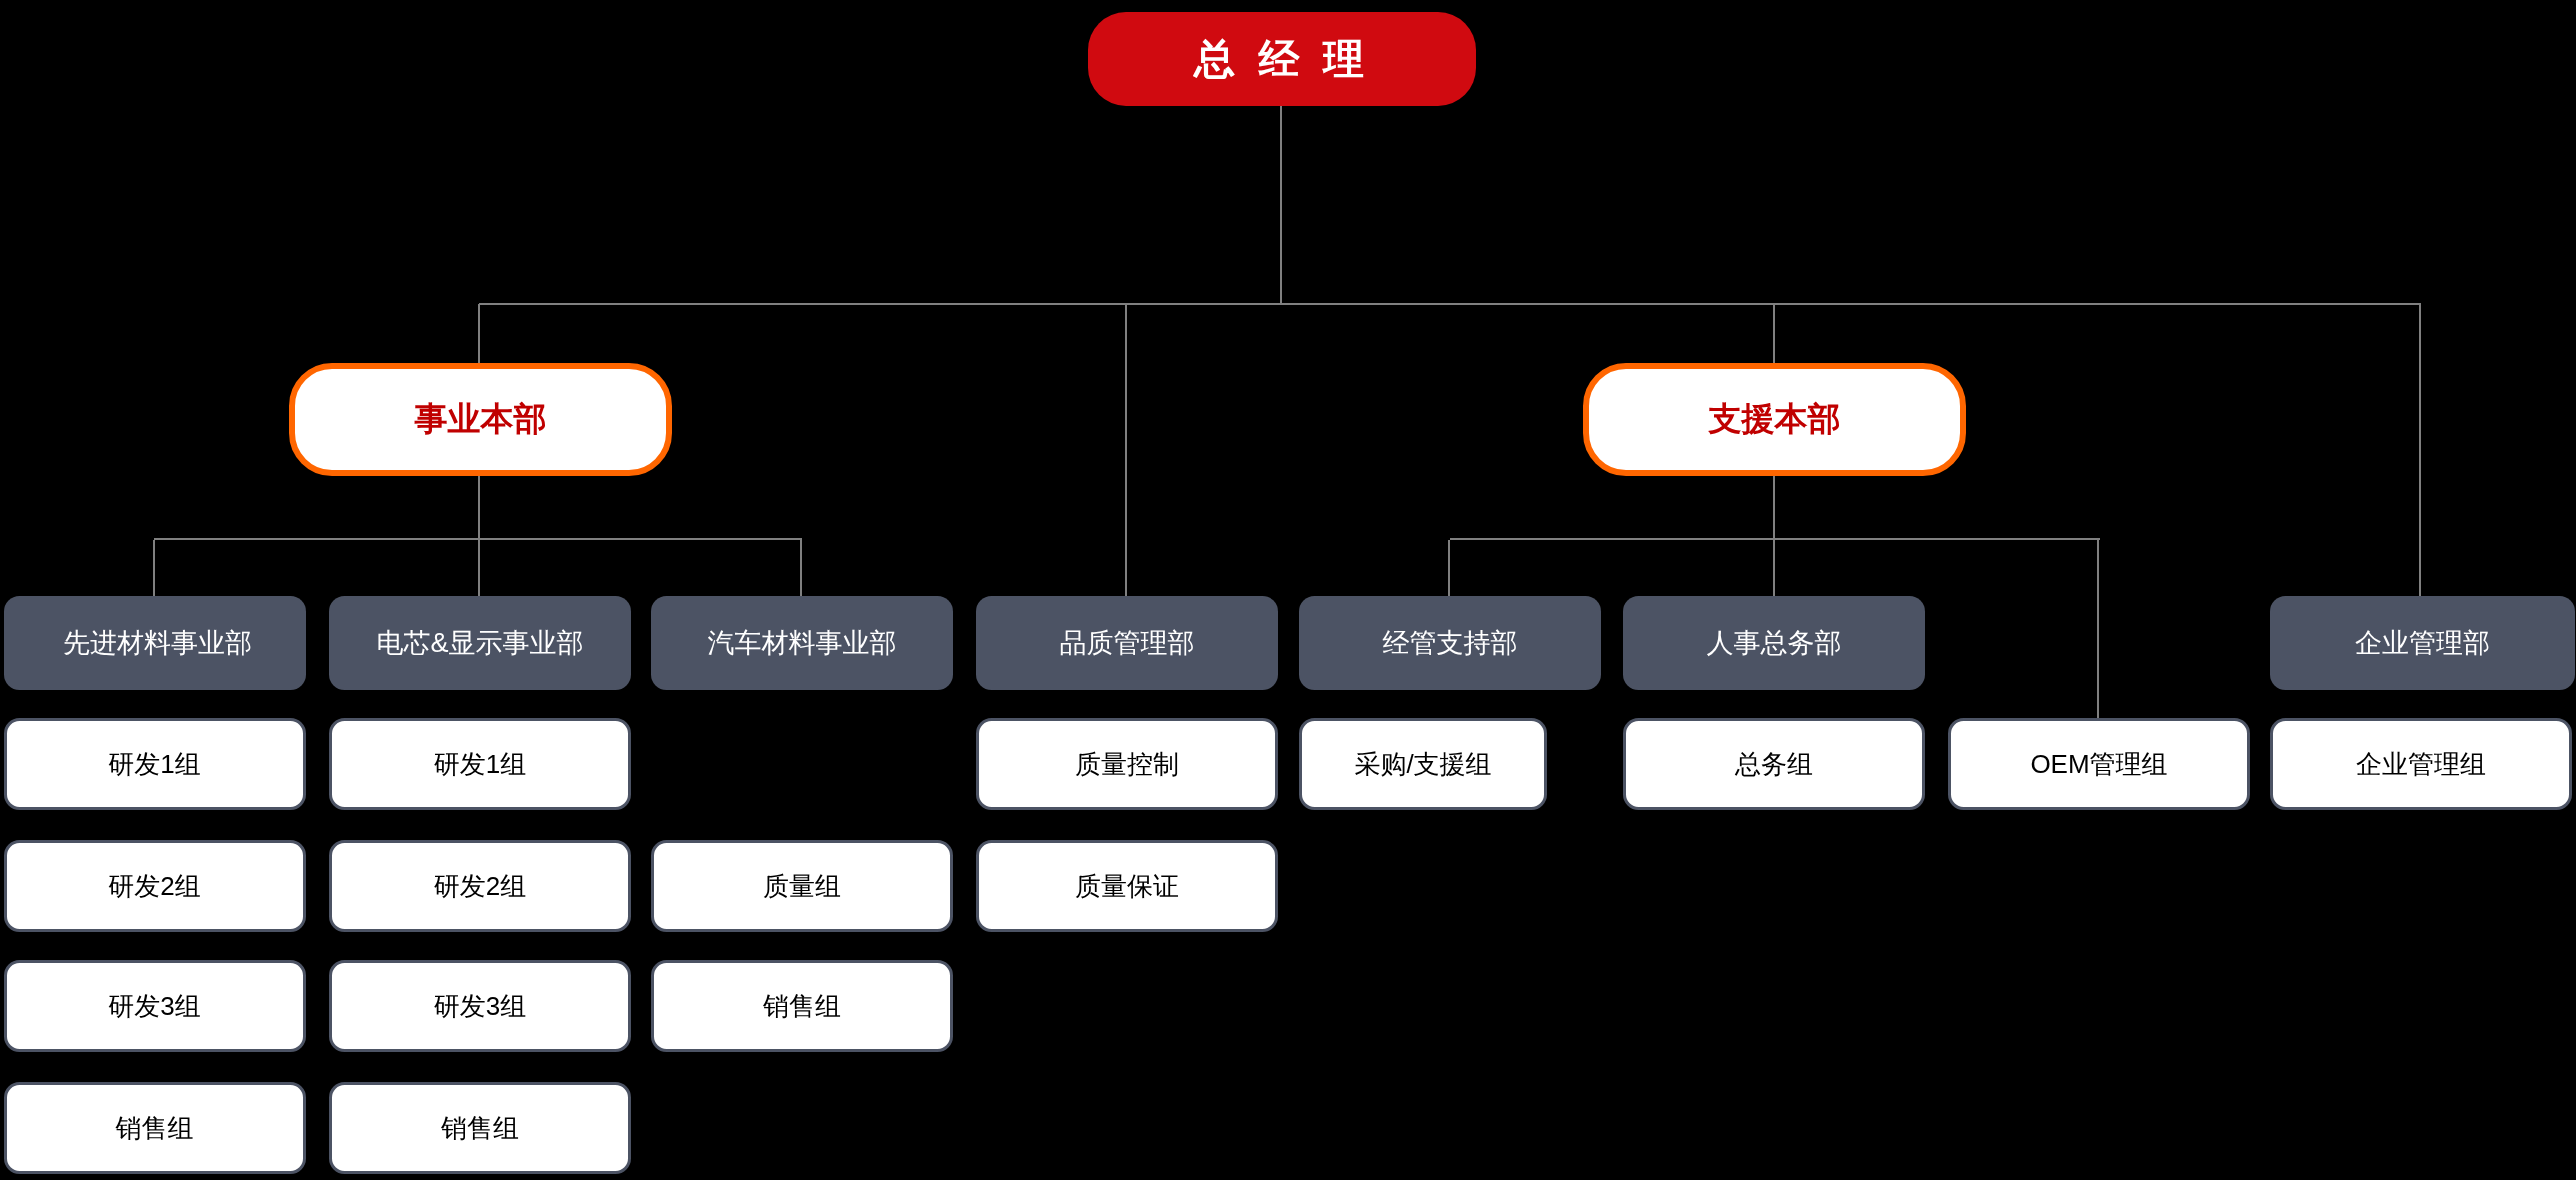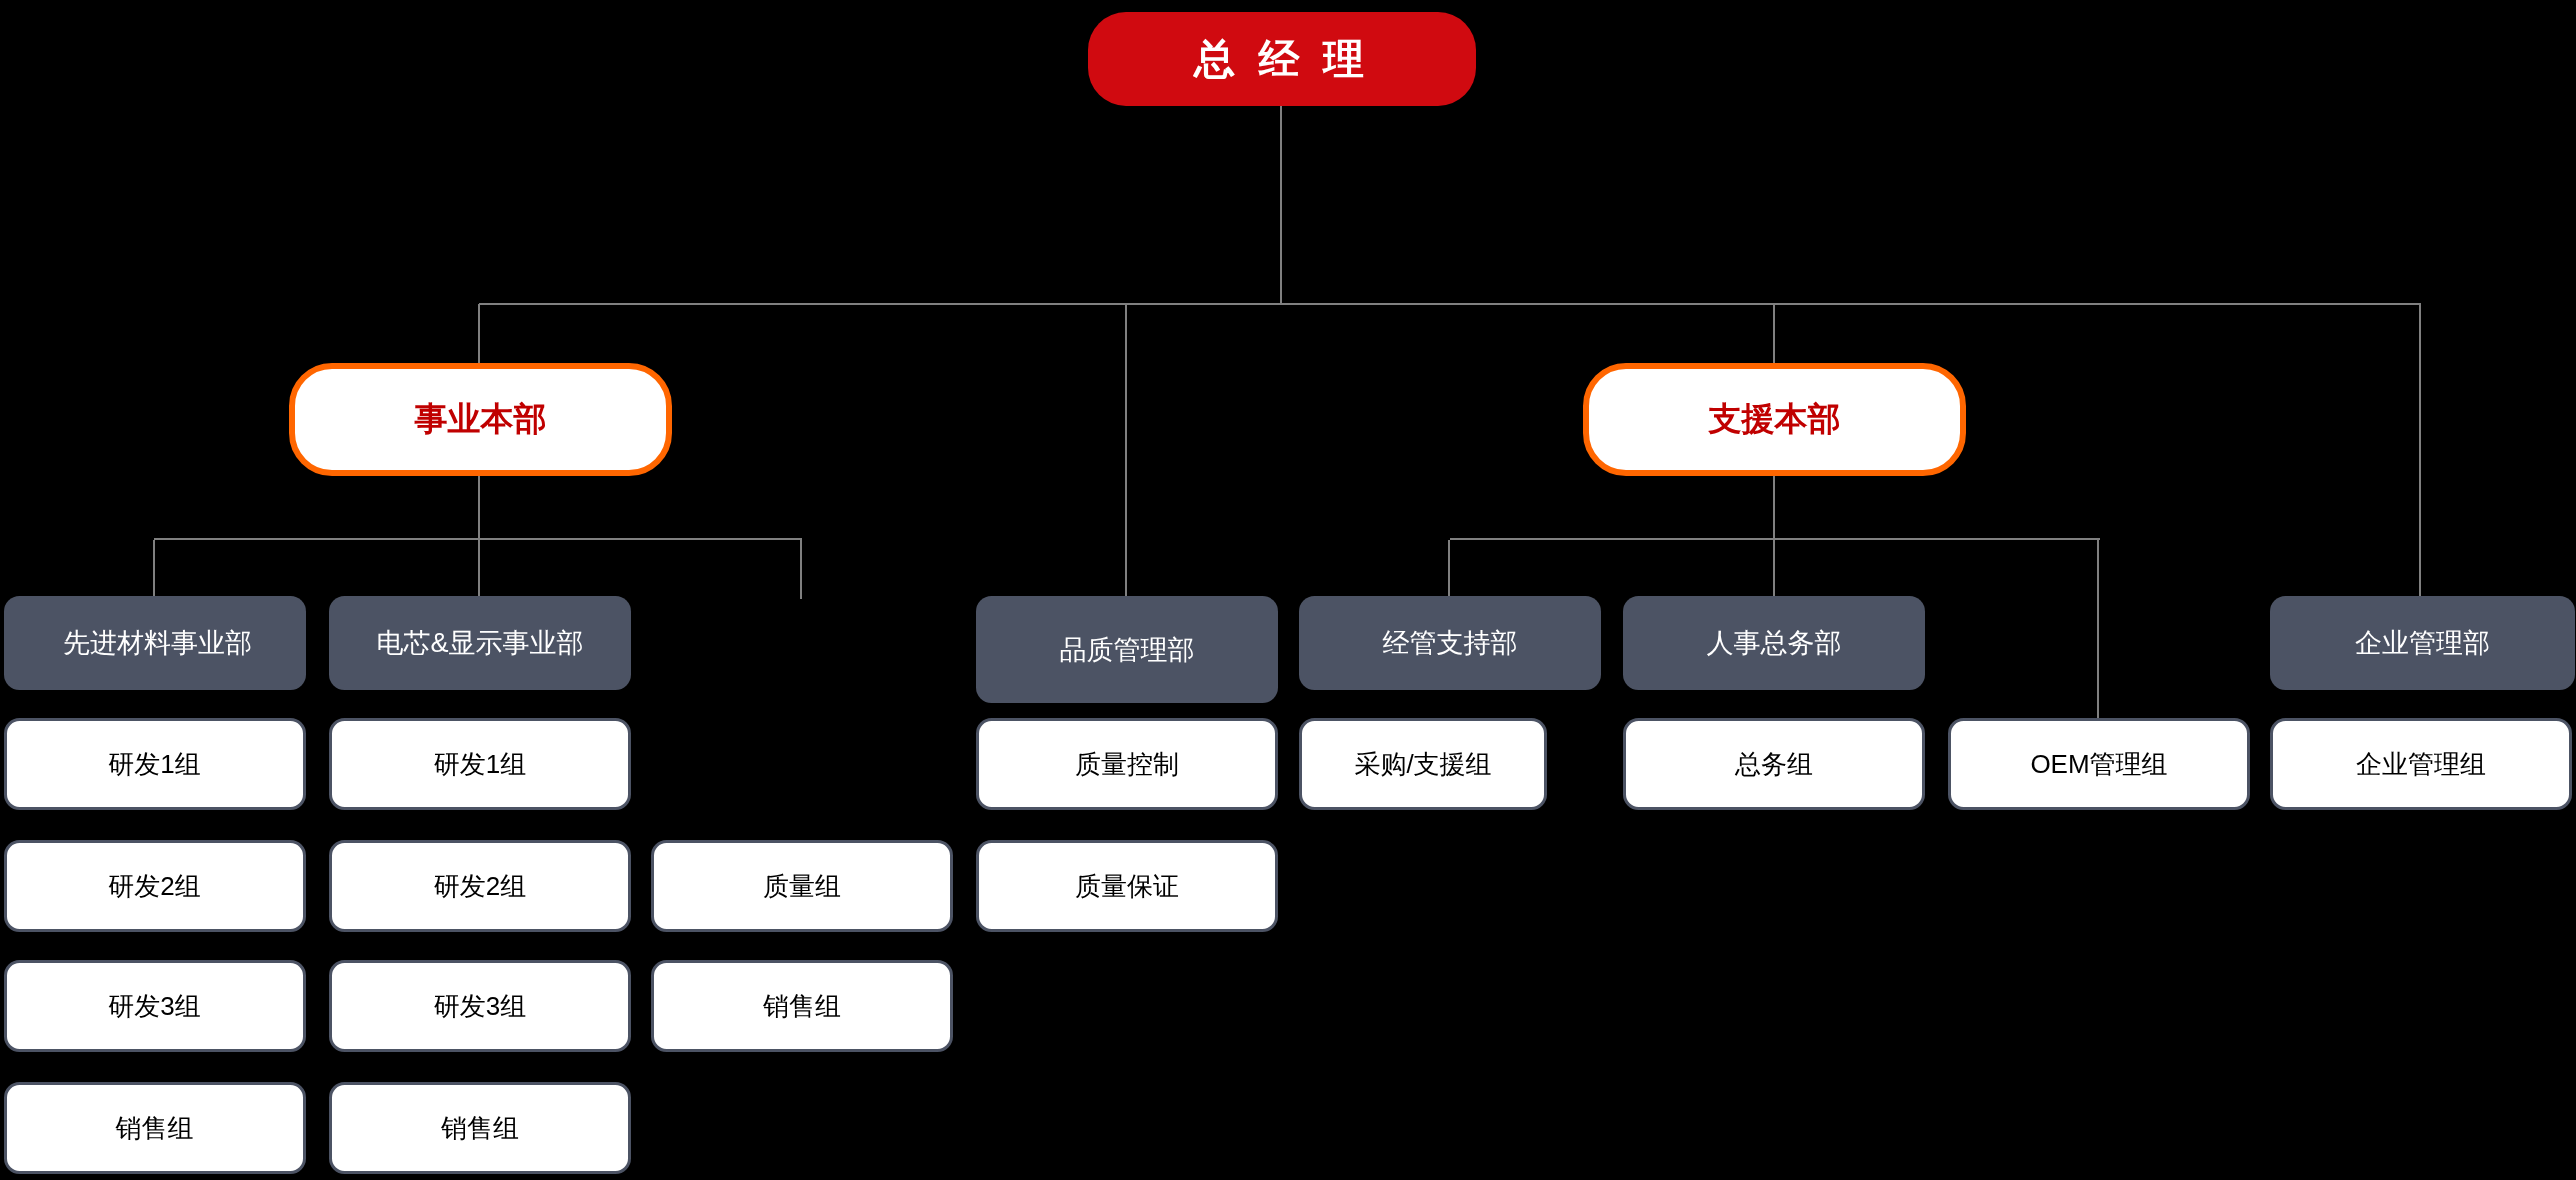--- a/index.html
+++ b/index.html
@@ -76,21 +76,22 @@
     <div class="line" style="left: 800px; top: 540px; width: 2.4px; height: 59px;"></div>
     <div class="line" style="left: 1773px; top: 475px; width: 2.4px; height: 123px;"></div>
     <div class="line" style="left: 1450px; top: 538px; width: 650px; height: 2.4px;"></div>
     <div class="line" style="left: 1448px; top: 540px; width: 2.4px; height: 59px;"></div>
     <div class="line" style="left: 2097px; top: 540px; width: 2.4px; height: 181px;"></div>
     <div class="node root" style="left: 1088px; top: 12px; width: 388px; height: 94px;">总 经 理</div>
     <div class="node division" style="left: 289px; top: 363px; width: 383px; height: 113px;">事业本部</div>
     <div class="node division" style="left: 1583px; top: 363px; width: 383px; height: 113px;">支援本部</div>
     <div class="node department" style="left: 3.6px; top: 596px; width: 302px; height: 94px; padding-left: 6px;">先进材料事业部</div>
     <div class="node department" style="left: 329px; top: 596px; width: 302px; height: 94px;">电芯&amp;显示事业部</div>
-    <div class="node department" style="left: 976px; top: 596px; width: 302px; height: 107px;">品质管理部</div>
+    <div class="node department" style="left: 651px; top: 596px; width: 302px; height: 94px;">汽车材料事业部</div>
+    <div class="node department" style="left: 976px; top: 596px; width: 302px; height: 94px;">品质管理部</div>
     <div class="node department" style="left: 1299px; top: 596px; width: 302px; height: 94px;">经管支持部</div>
     <div class="node department" style="left: 1623px; top: 596px; width: 302px; height: 94px;">人事总务部</div>
     <div class="node department" style="left: 2270px; top: 596px; width: 305px; height: 94px;">企业管理部</div>
     <div class="node group" style="left: 3.6px; top: 718px; width: 302px; height: 92px;">研发1组</div>
     <div class="node group" style="left: 3.6px; top: 840px; width: 302px; height: 92px;">研发2组</div>
     <div class="node group" style="left: 3.6px; top: 960px; width: 302px; height: 92px;">研发3组</div>
     <div class="node group" style="left: 3.6px; top: 1082px; width: 302px; height: 92px;">销售组</div>
     <div class="node group" style="left: 329px; top: 718px; width: 302px; height: 92px;">研发1组</div>
     <div class="node group" style="left: 329px; top: 840px; width: 302px; height: 92px;">研发2组</div>
     <div class="node group" style="left: 329px; top: 960px; width: 302px; height: 92px;">研发3组</div>

